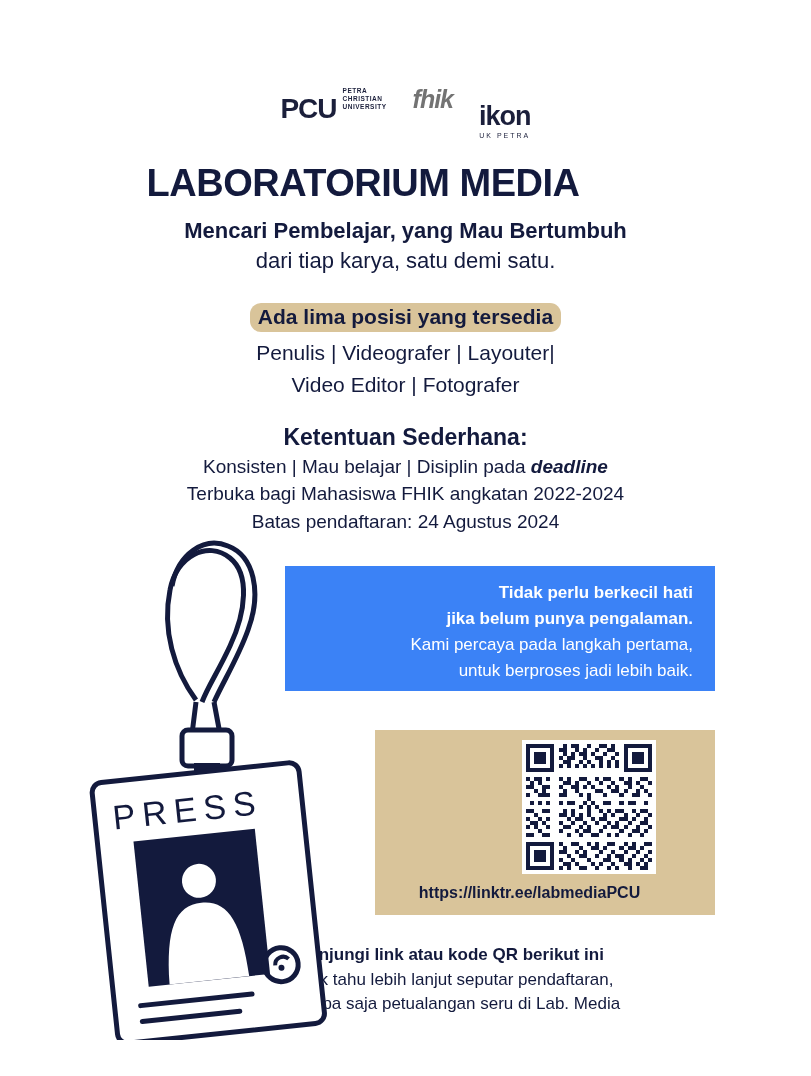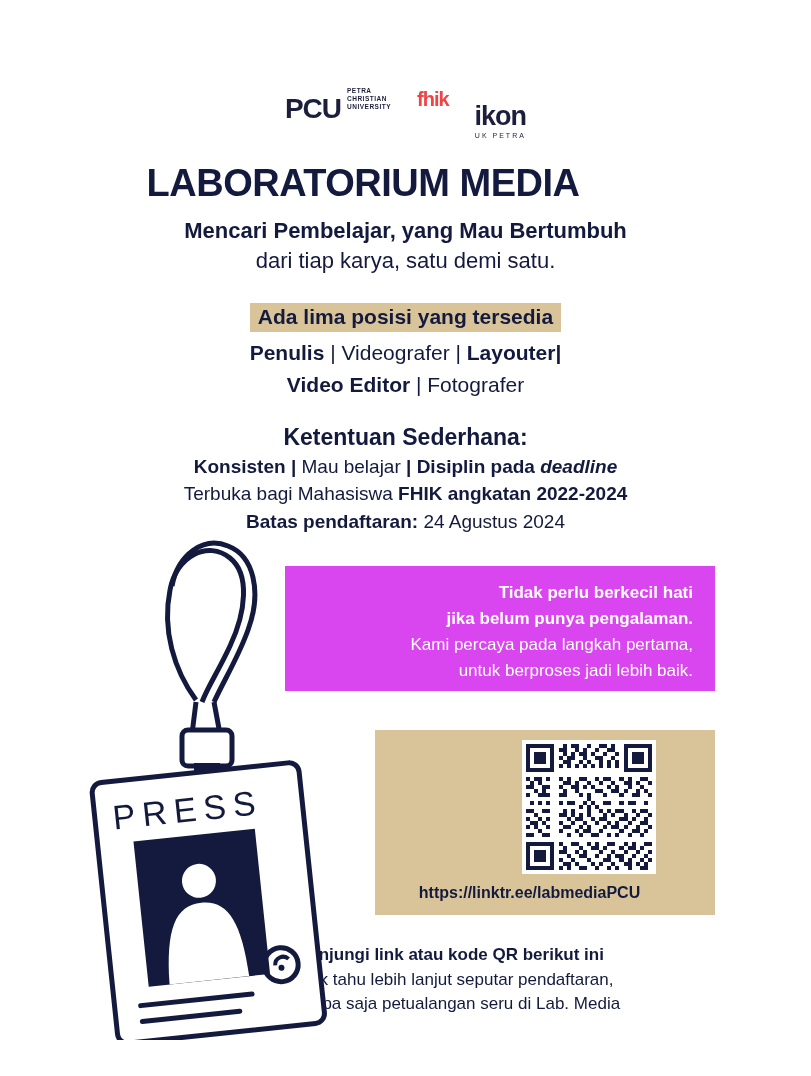--- a/index.html
+++ b/index.html
@@ -49,23 +49,24 @@
   }
   .pcu-sub {
     font-size: 6.5px;
     line-height: 8px;
     letter-spacing: 0.5px;
     color: #1b1f3b;
     font-weight: bold;
     text-align: left;
   }
   .fhik-logo {
-    font-size: 20px;
-    font-weight: bold;
-    color: #ef4444;
+    font-size: 25px;
+    font-weight: bold;
+    font-style: italic;
+    color: #737373;
     letter-spacing: -1px;
   }
   .ikon-logo {
     display: flex;
     flex-direction: column;
     align-items: center;
     line-height: 1;
   }
   .ikon-main {
     font-size: 27px;
@@ -117,38 +118,39 @@
     width: 811px;
     text-align: center;
   }
   .positions-title {
     display: inline-block;
     background: #d9c49a;
     padding: 2px 8px 3px 8px;
     font-size: 21px;
     font-weight: bold;
     color: #131a3d;
+    border-radius: 11px;
   }
   .positions-line1 {
     position: absolute;
     top: 341px;
     width: 811px;
     text-align: center;
     font-size: 21px;
     color: #131a3d;
   }
   .positions-line2 {
     position: absolute;
     top: 373px;
     width: 811px;
     text-align: center;
     font-size: 21px;
     color: #131a3d;
   }
-  .b { font-weight: bold; }
+  .b { font-weight: normal; }
   .sep { color: #131a3d; }
 
   
   .req-title {
     position: absolute;
     top: 424px;
     width: 811px;
     text-align: center;
     font-size: 23px;
     font-weight: bold;
@@ -180,21 +182,21 @@
   }
   .ital { font-style: italic; font-weight: bold; }
 
   
   .dark-box {
     position: absolute;
     left: 285px;
     top: 566px;
     width: 430px;
     height: 125px;
-    background: #d946ef;
+    background: #3b82f6;
     color: #ffffff;
     box-sizing: border-box;
     padding: 14px 22px 12px 0;
     text-align: right;
   }
   .dark-box .l1, .dark-box .l2 {
     font-size: 17px;
     font-weight: bold;
     line-height: 26px;
   }

